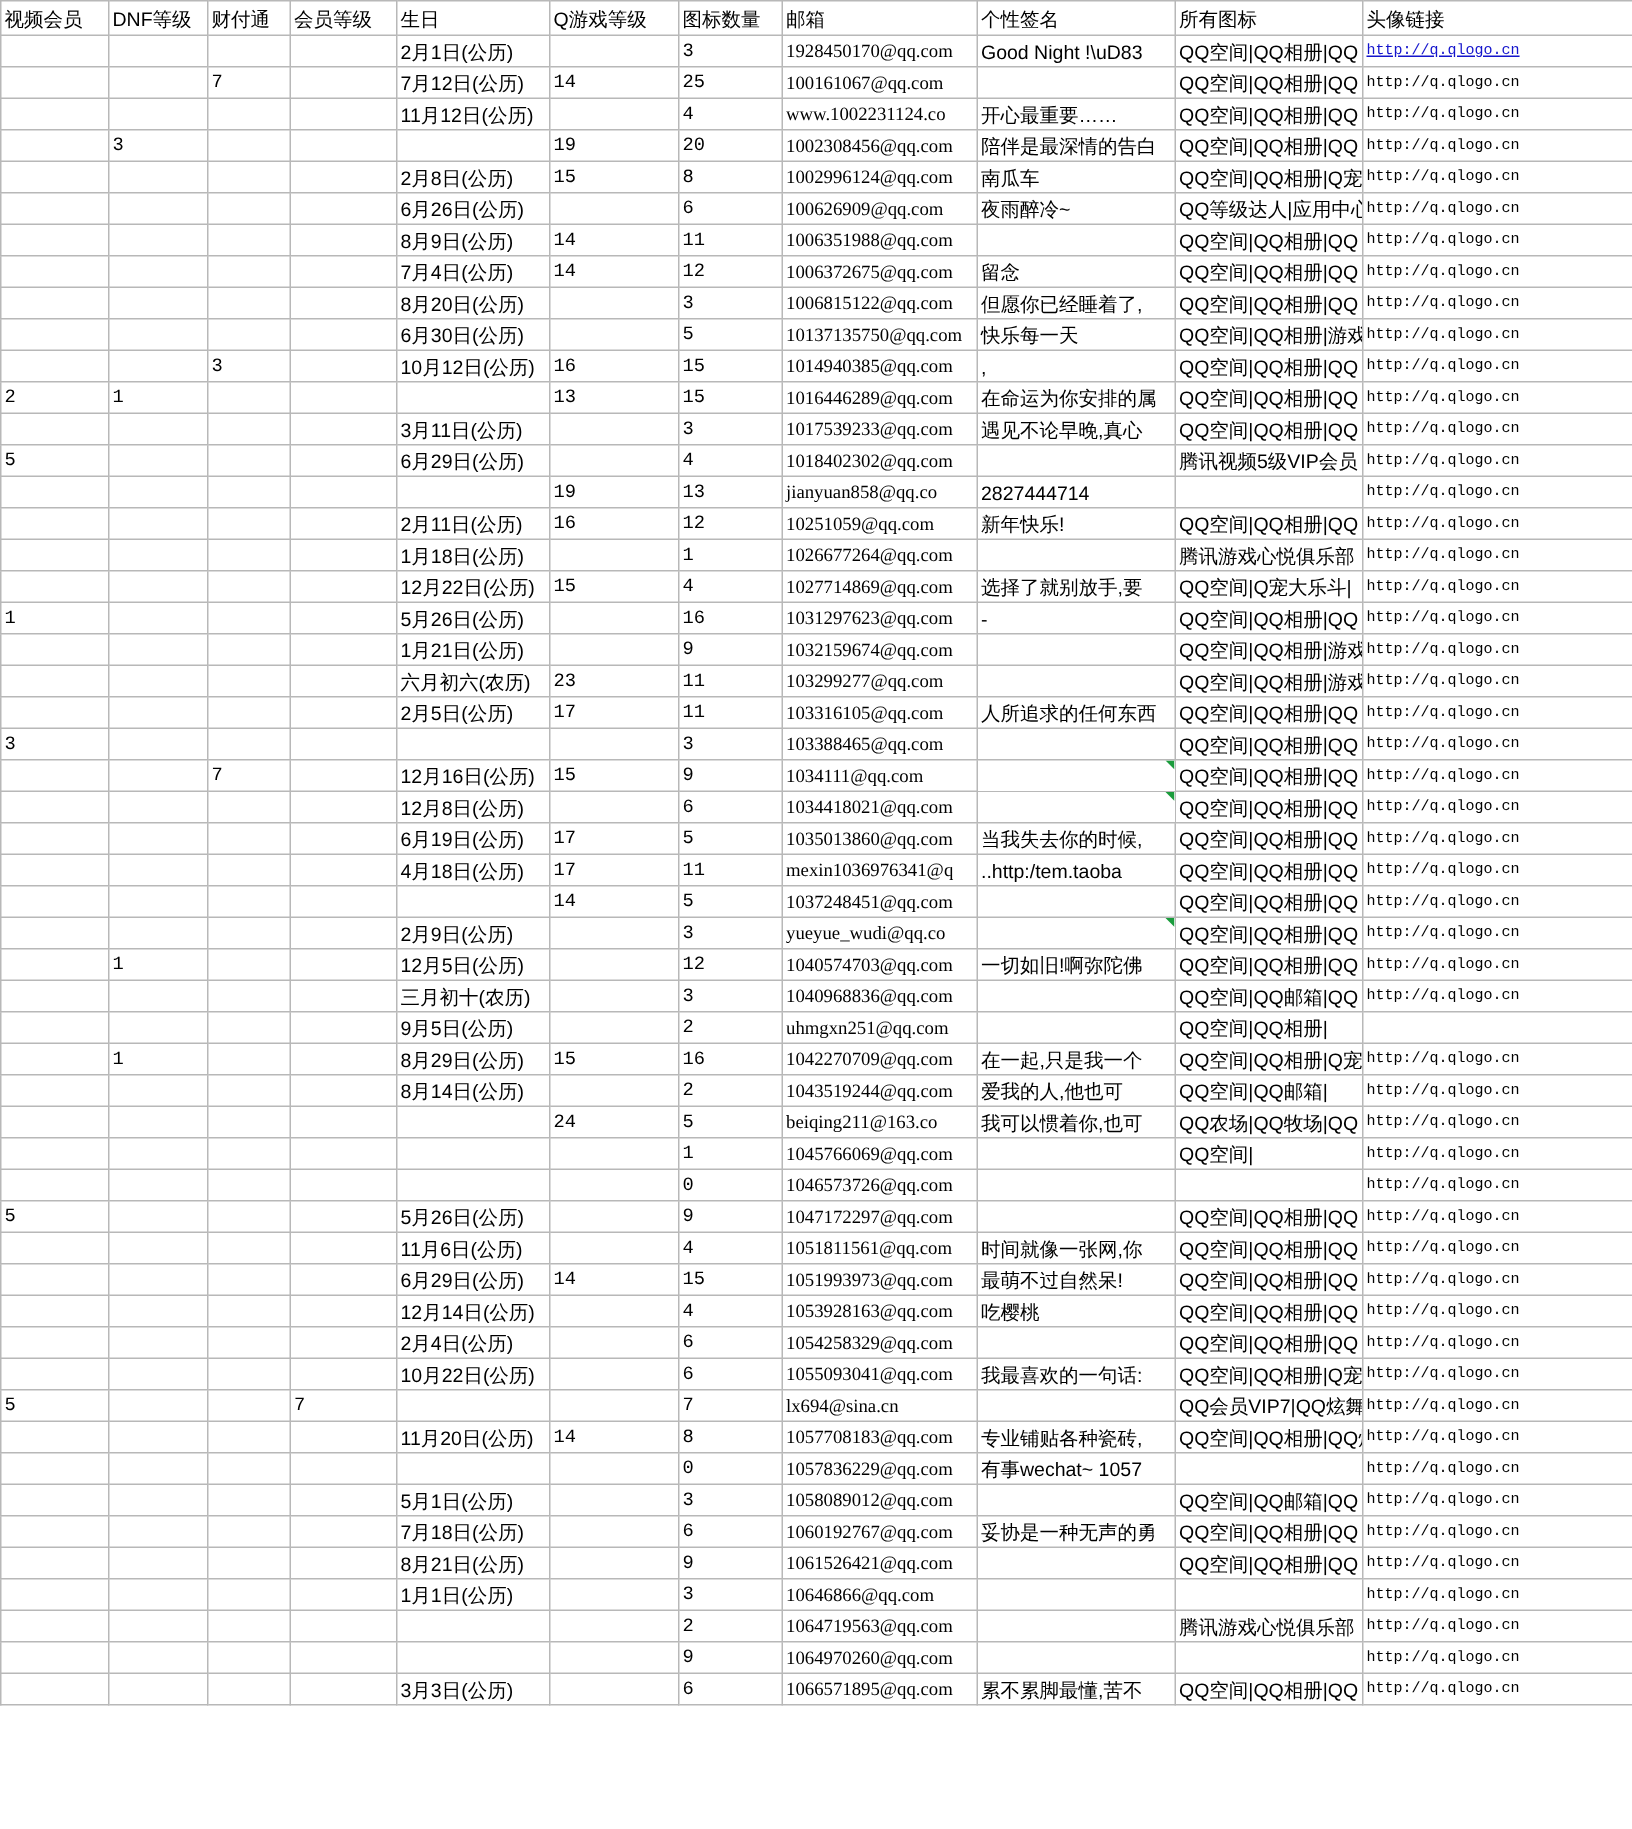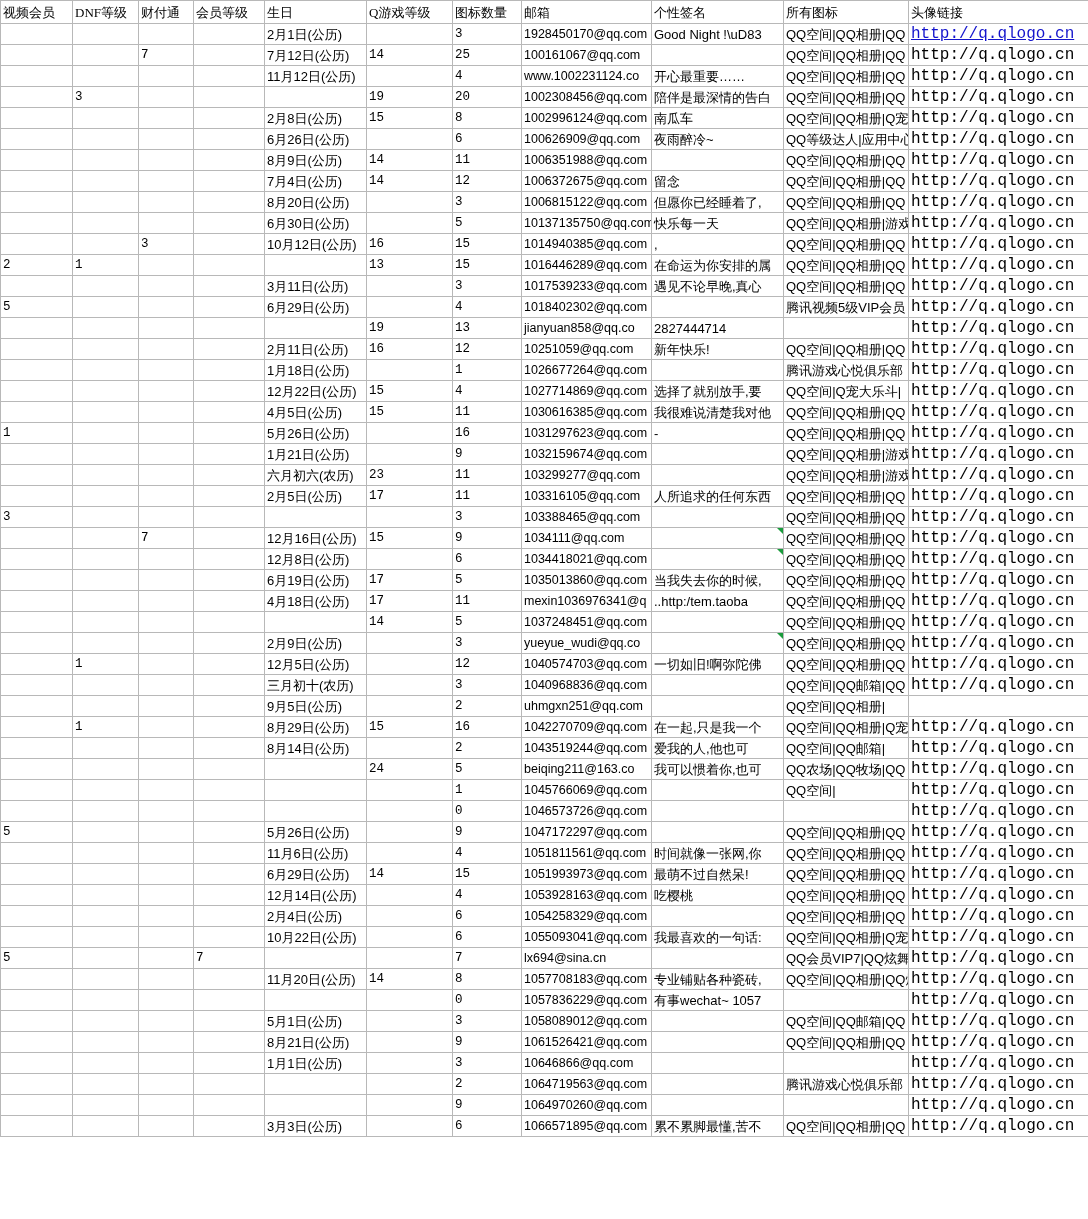--- a/index.html
+++ b/index.html
@@ -44,56 +44,56 @@
   col.c3 { width: 71px; }
   col.c4 { width: 102px; }
   col.c5 { width: 86px; }
   col.c6 { width: 69px; }
   col.c7 { width: 130px; }
   col.c8 { width: 132px; }
   col.c9 { width: 125px; }
   col.c10 { width: 180px; }
 
   .mono {
-    font-family: Liberation Sans, sans-serif;
+    font-family: Liberation Serif, serif;
     font-size: 12.5px;
     margin-left: 19px;
   }
   .num {
     font-family: "Liberation Mono", monospace;
     font-size: 12.5px;
   }
   .cn {
     font-family: "Liberation Sans", sans-serif;
     font-size: 13px;
   }
   .link {
     font-family: "Liberation Mono", monospace;
-    font-size: 16px;
+    font-size: 10px;
     color: #1414cc;
     text-decoration: underline;
   }
   .link.plain {
     color: #000000;
     text-decoration: none;
   }
   
   td.flag {
     position: relative;
   }
   td.flag::after {
     content: "";
     position: absolute;
     top: 0;
     right: 0;
     border-top: 6px solid #1a9c3c;
     border-left: 6px solid transparent;
   }
   .hdr-cn {
-    font-family: Liberation Serif, serif;
+    font-family: Liberation Sans, sans-serif;
     font-size: 13px;
   }
 </style>
 </head>
 <body>
 
 <table class="sheet">
   <colgroup>
     <col class="c0">
       <col class="c1">
@@ -351,33 +351,20 @@
         <td class="num"></td>
         <td class="cn">12月22日(公历)</td>
         <td class="num">15</td>
         <td class="num">4</td>
         <td class="mono">1027714869@qq.com</td>
         <td class="cn">选择了就别放手,要</td>
         <td class="cn">QQ空间|Q宠大乐斗|</td>
         <td class="link plain">http://q.qlogo.cn</td>
       </tr>
       <tr>
-        <td class="num"></td>
-        <td class="num"></td>
-        <td class="num"></td>
-        <td class="num"></td>
-        <td class="cn">4月5日(公历)</td>
-        <td class="num">15</td>
-        <td class="num">11</td>
-        <td class="mono">1030616385@qq.com</td>
-        <td class="cn">我很难说清楚我对他</td>
-        <td class="cn">QQ空间|QQ相册|QQ</td>
-        <td class="link plain">http://q.qlogo.cn</td>
-      </tr>
-      <tr>
         <td class="num">1</td>
         <td class="num"></td>
         <td class="num"></td>
         <td class="num"></td>
         <td class="cn">5月26日(公历)</td>
         <td class="num"></td>
         <td class="num">16</td>
         <td class="mono">1031297623@qq.com</td>
         <td class="cn">-</td>
         <td class="cn">QQ空间|QQ相册|QQ</td>
@@ -745,20 +732,33 @@
         <td class="mono">1058089012@qq.com</td>
         <td class="cn"></td>
         <td class="cn">QQ空间|QQ邮箱|QQ</td>
         <td class="link plain">http://q.qlogo.cn</td>
       </tr>
       <tr>
         <td class="num"></td>
         <td class="num"></td>
         <td class="num"></td>
         <td class="num"></td>
+        <td class="cn">7月18日(公历)</td>
+        <td class="num"></td>
+        <td class="num">6</td>
+        <td class="mono">1060192767@qq.com</td>
+        <td class="cn">妥协是一种无声的勇</td>
+        <td class="cn">QQ空间|QQ相册|QQ</td>
+        <td class="link plain">http://q.qlogo.cn</td>
+      </tr>
+      <tr>
+        <td class="num"></td>
+        <td class="num"></td>
+        <td class="num"></td>
+        <td class="num"></td>
         <td class="cn">8月21日(公历)</td>
         <td class="num"></td>
         <td class="num">9</td>
         <td class="mono">1061526421@qq.com</td>
         <td class="cn"></td>
         <td class="cn">QQ空间|QQ相册|QQ</td>
         <td class="link plain">http://q.qlogo.cn</td>
       </tr>
       <tr>
         <td class="num"></td>

